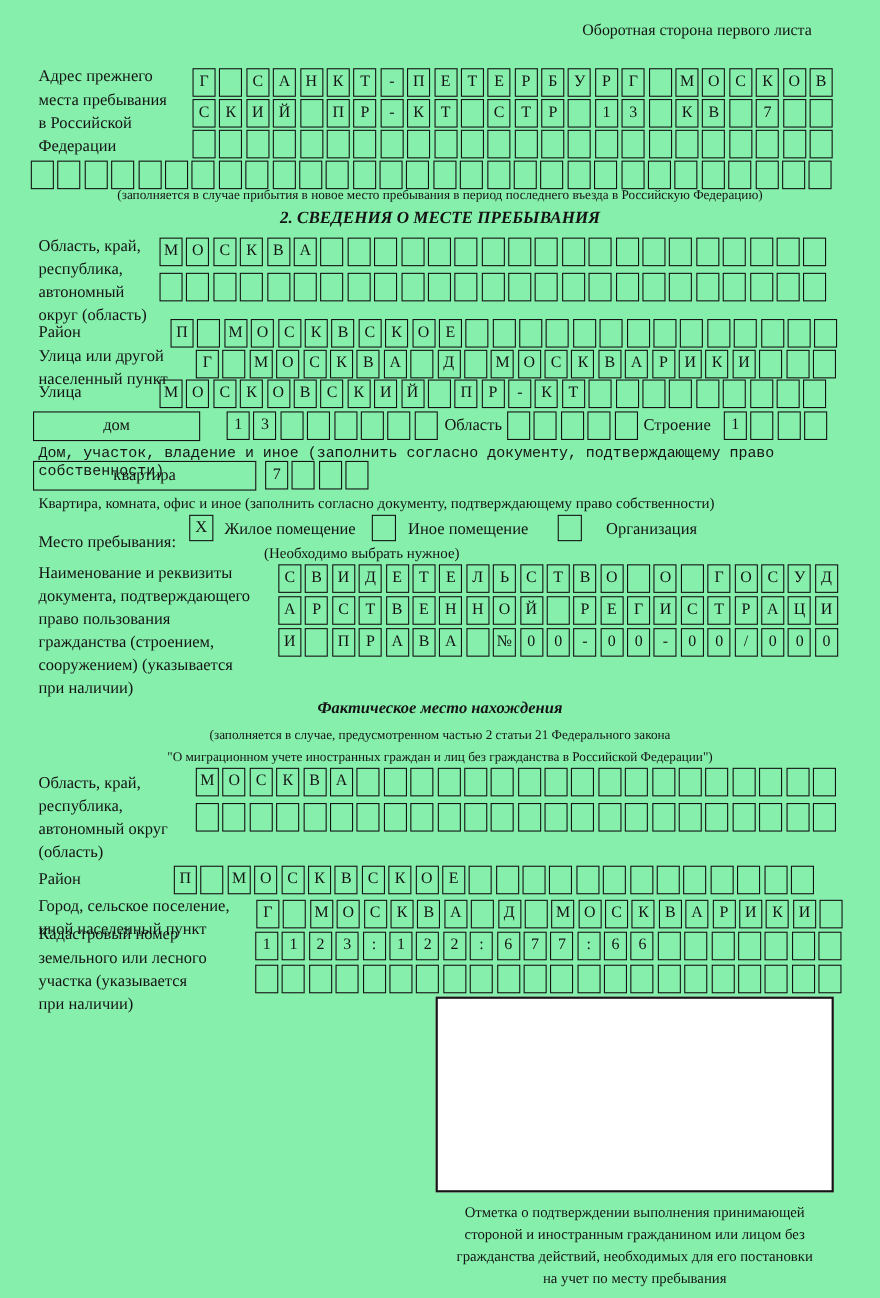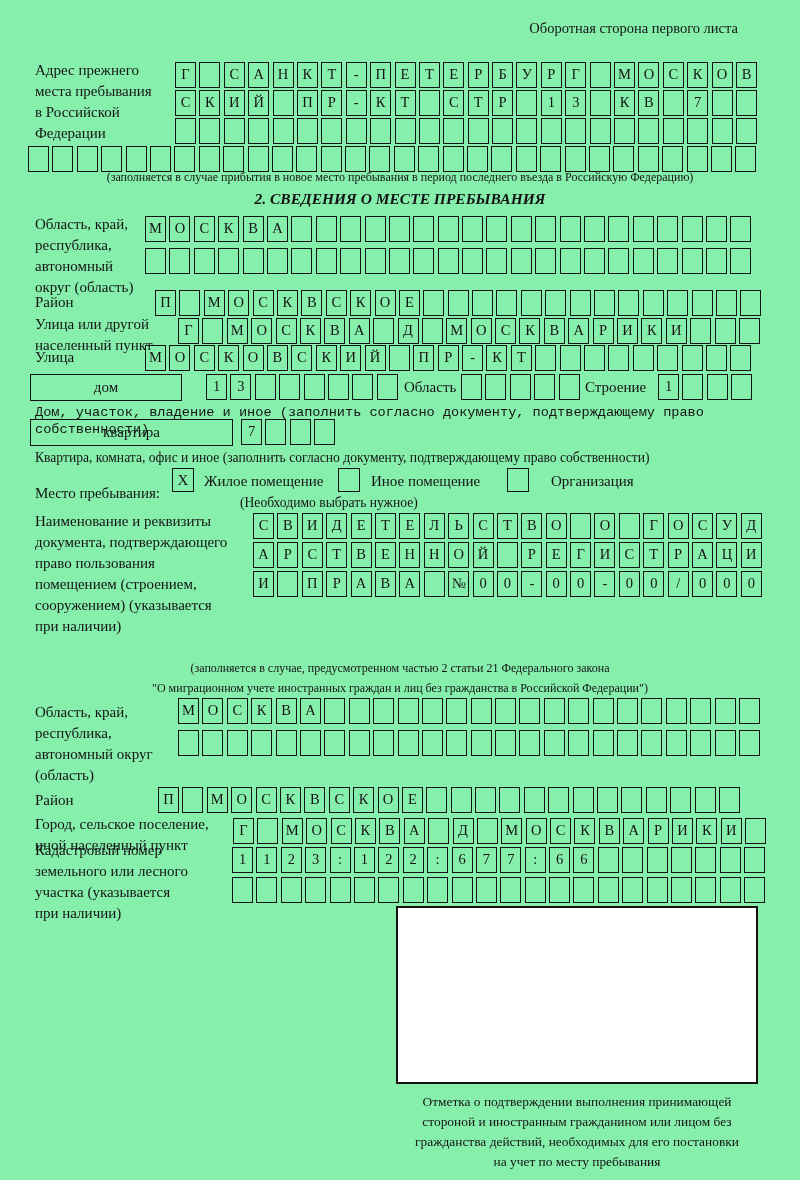--- a/index.html
+++ b/index.html
@@ -331,21 +331,21 @@
   <div class="lbl" style="left:204px;top:471px;">Жилое помещение</div>
   <div class="chk" style="left:338px;top:468px;"></div>
   <div class="lbl" style="left:371px;top:471px;">Иное помещение</div>
   <div class="chk" style="left:507px;top:468px;"></div>
   <div class="lbl" style="left:551px;top:471px;">Организация</div>
   <div class="cap" style="left:240px;top:494px;font-size:13.6px;">(Необходимо выбрать нужное)</div>
 
   <div class="lbl" style="left:35px;top:511px;">Наименование и реквизиты
 документа, подтверждающего
 право пользования
-помещением (строением,
+гражданства (строением,
 сооружением) (указывается
 при наличии)</div>
   <div class="cellrow" style="left:253px;top:513px;">
       <span class="cell">С</span>
       <span class="cell">В</span>
       <span class="cell">И</span>
       <span class="cell">Д</span>
       <span class="cell">Е</span>
       <span class="cell">Т</span>
       <span class="cell">Е</span>
@@ -404,20 +404,21 @@
       <span class="cell">0</span>
       <span class="cell">-</span>
       <span class="cell">0</span>
       <span class="cell">0</span>
       <span class="cell">/</span>
       <span class="cell">0</span>
       <span class="cell">0</span>
       <span class="cell">0</span>
     </div>
 
+  <div class="hd" style="top:636px;font-size:15px;">Фактическое место нахождения</div>
   <div class="cap center" style="top:660px;">(заполняется в случае, предусмотренном частью 2 статьи 21 Федерального закона</div>
   <div class="cap center" style="top:680px;">"О миграционном учете иностранных граждан и лиц без гражданства в Российской Федерации")</div>
 
   <div class="lbl" style="left:35px;top:702px;">Область, край,
 республика,
 автономный округ
 (область)</div>
   <div class="cellrow" style="left:178px;top:698px;">
       <span class="cell">М</span>
       <span class="cell">О</span>

